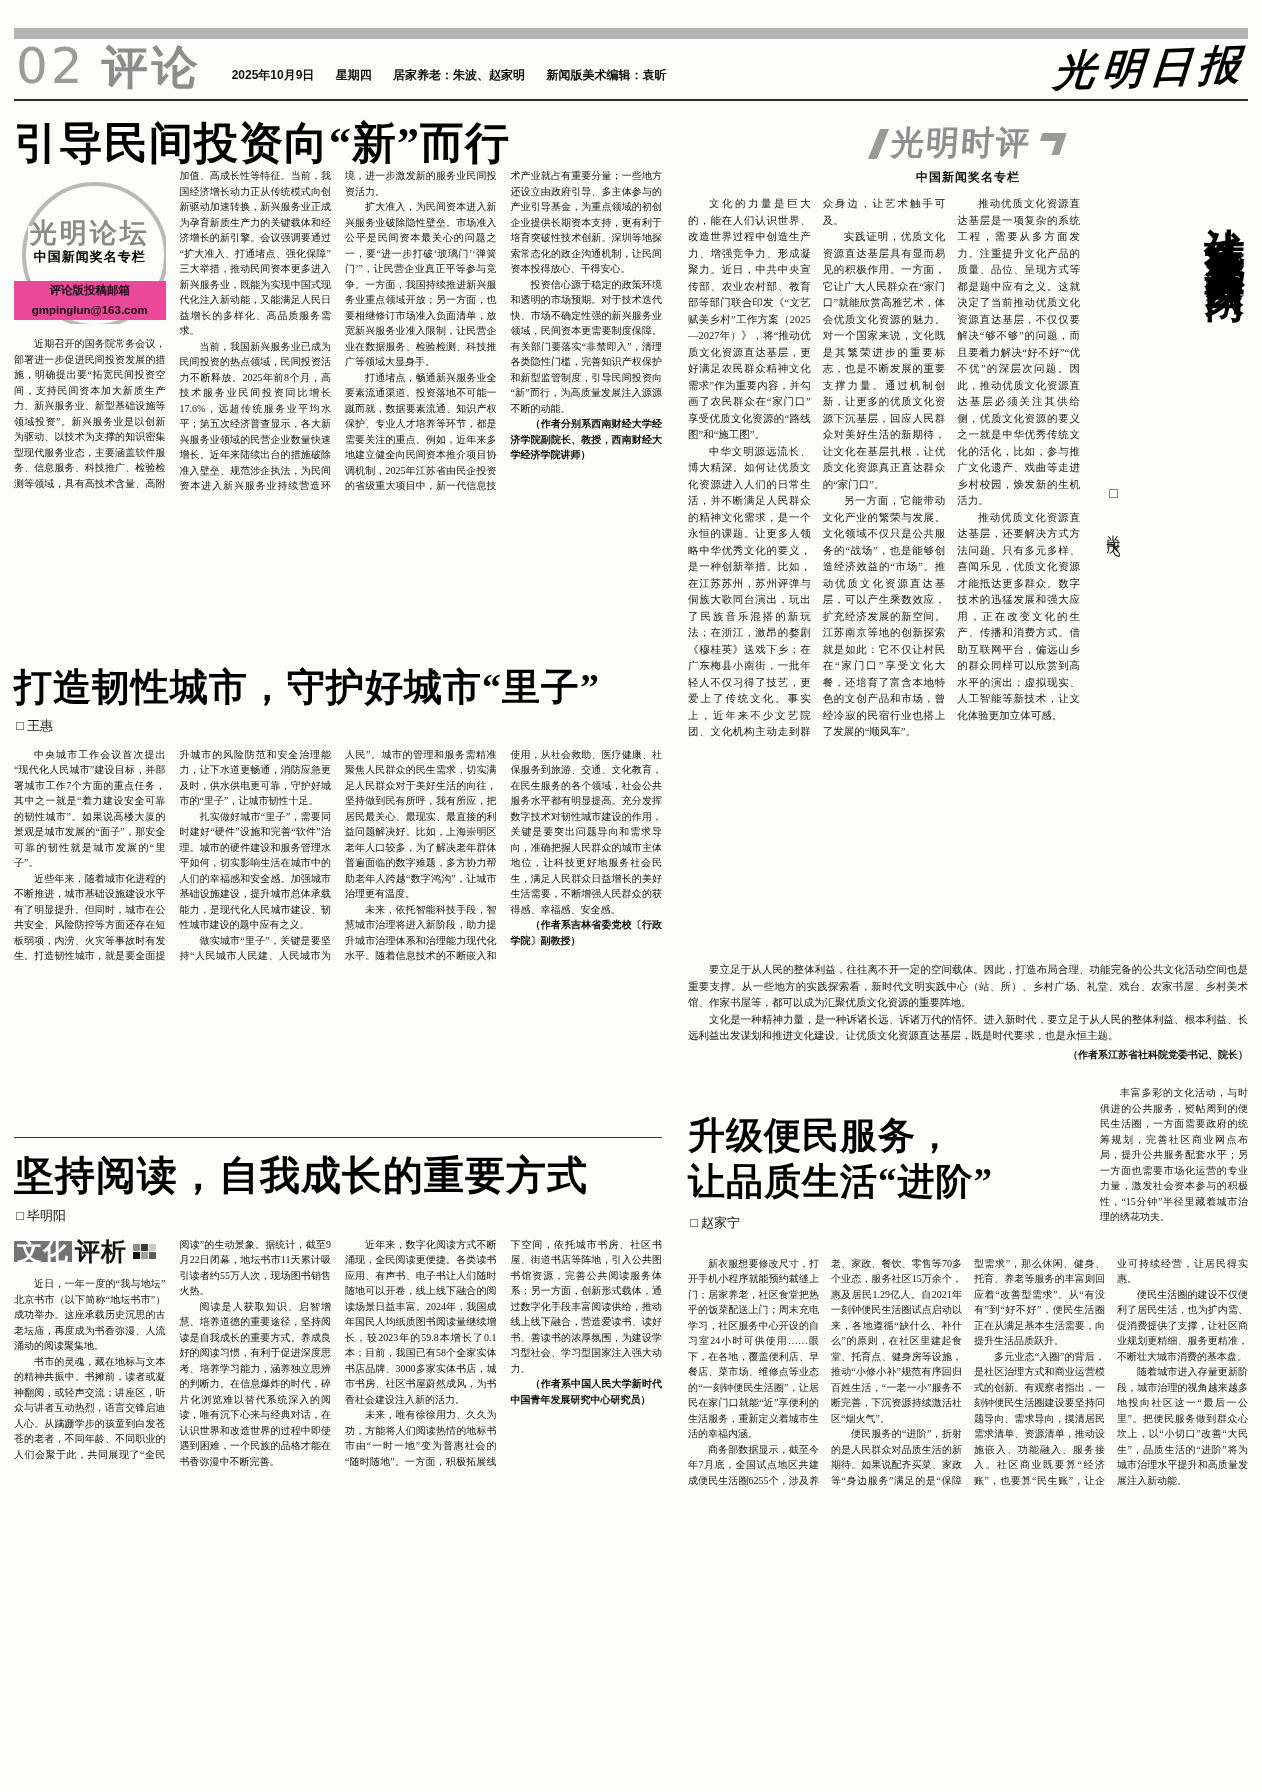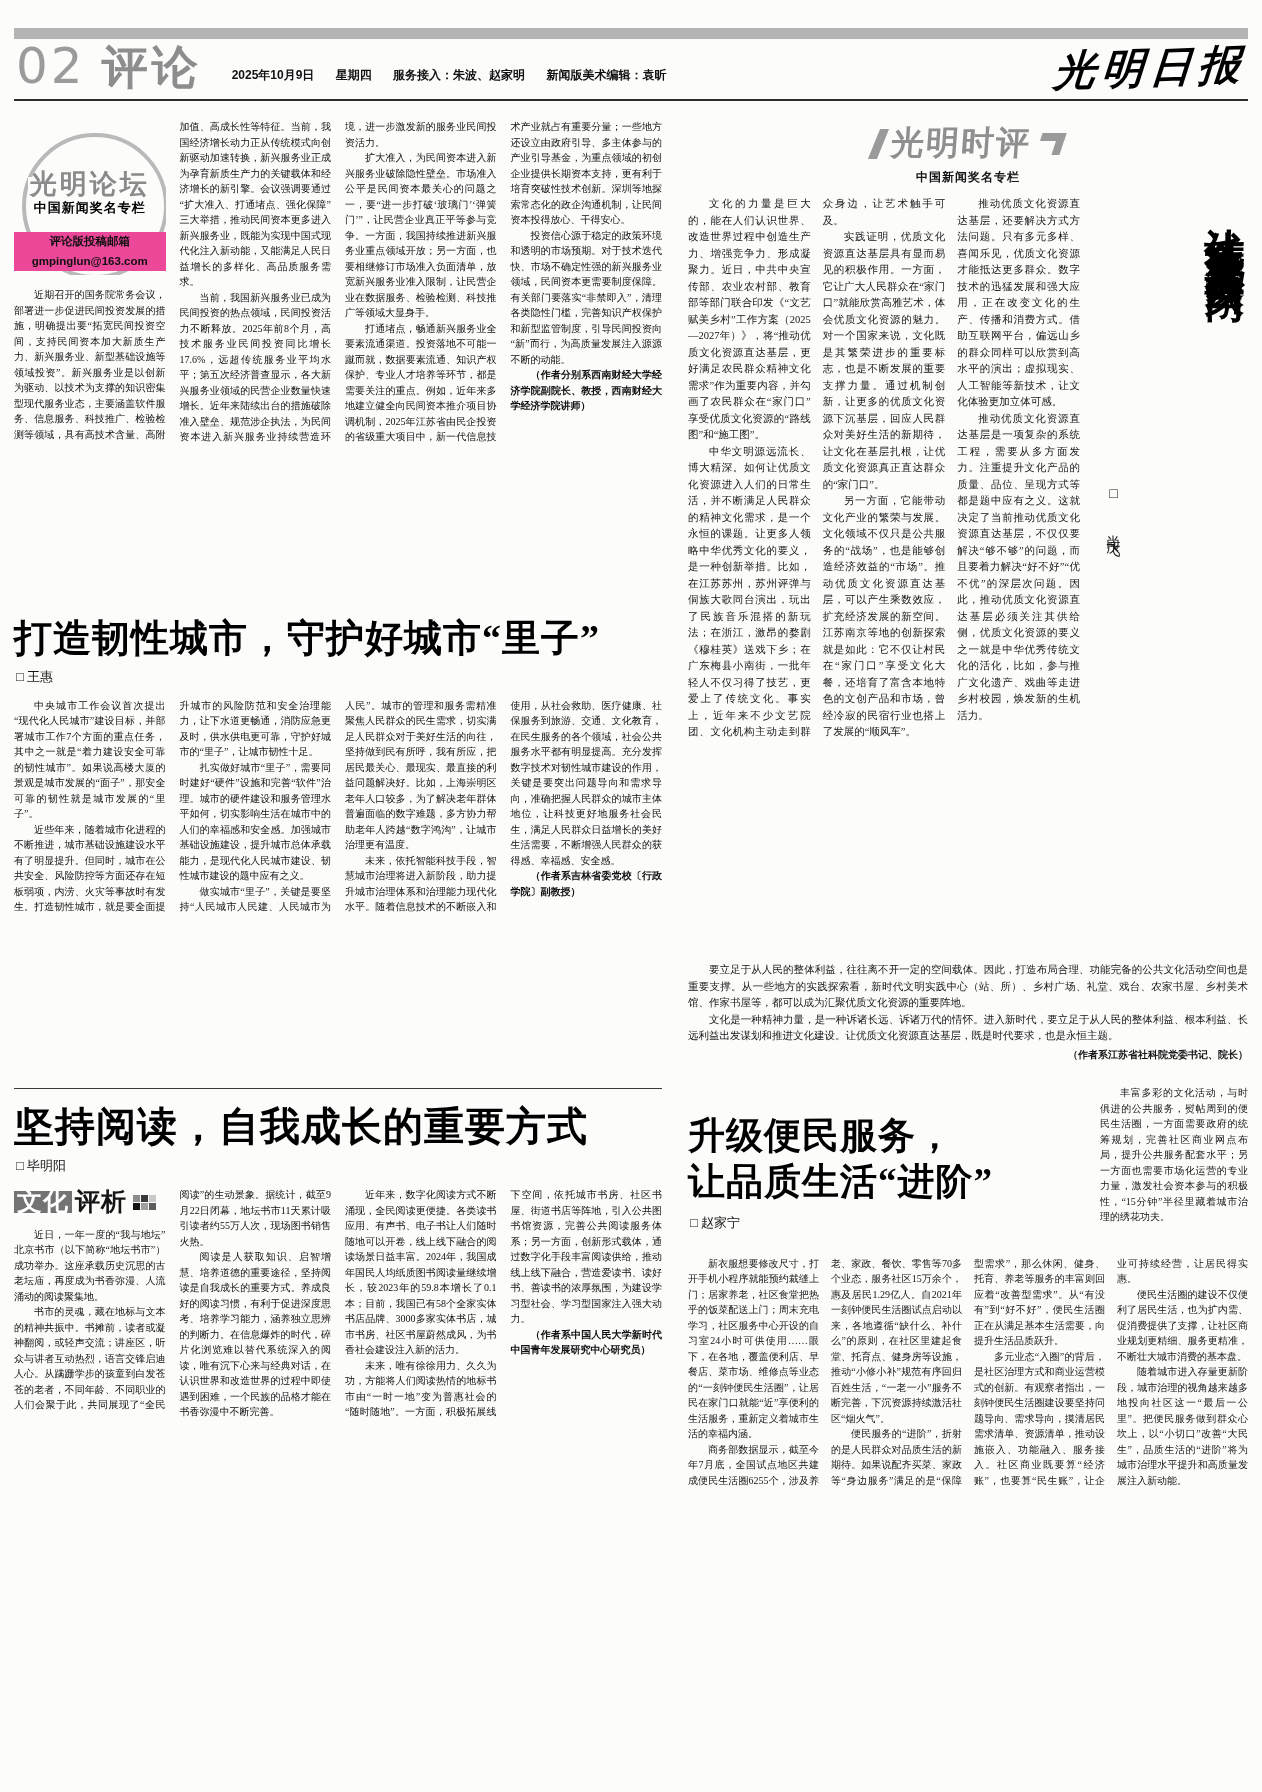--- a/index.html
+++ b/index.html
@@ -91,32 +91,33 @@
 <div class="page">
 
   <div class="top-bar"></div>
 
   <div class="masthead">
     <div class="page-num">02</div>
     <div class="section-name">评论</div>
     <div class="date-line">
       <span>2025年10月9日</span>
       <span>星期四</span>
-      <span>服务接入：朱波、赵家明</span>
+      <span>居家养老：朱波、赵家明</span>
       <span>新闻版美术编辑：袁昕</span>
     </div>
     <div class="paper-logo">光明日报</div>
   </div>
   <hr class="masthead-rule">
 
   <div class="content">
 
     <div class="left-region">
 
       <div class="a1">
+        <h2 class="headline">引导民间投资向“新”而行</h2>
         <div class="body-cols">
           <div class="forum-badge">
             <div class="forum-arc"></div>
             <div><span class="forum-title">光明论坛</span></div>
             <div><span class="forum-sub">中国新闻奖名专栏</span></div>
             <div class="forum-mail">
               <div>评论版投稿邮箱</div>
               <div>gmpinglun@163.com</div>
             </div>
           </div>
@@ -181,22 +182,22 @@
         </div>
         <div class="shiping-sub">中国新闻奖名专栏</div>
       </div>
 
       <div class="shiping-flex">
         <div class="shiping-body">
           <p>文化的力量是巨大的，能在人们认识世界、改造世界过程中创造生产力、增强竞争力、形成凝聚力。近日，中共中央宣传部、农业农村部、教育部等部门联合印发《“文艺赋美乡村”工作方案（2025—2027年）》，将“推动优质文化资源直达基层，更好满足农民群众精神文化需求”作为重要内容，并勾画了农民群众在“家门口”享受优质文化资源的“路线图”和“施工图”。</p>
           <p>中华文明源远流长、博大精深。如何让优质文化资源进入人们的日常生活，并不断满足人民群众的精神文化需求，是一个永恒的课题。让更多人领略中华优秀文化的要义，是一种创新举措。比如，在江苏苏州，苏州评弹与侗族大歌同台演出，玩出了民族音乐混搭的新玩法；在浙江，激昂的婺剧《穆桂英》送戏下乡；在广东梅县小南街，一批年轻人不仅习得了技艺，更爱上了传统文化。事实上，近年来不少文艺院团、文化机构主动走到群众身边，让艺术触手可及。</p>
           <p>实践证明，优质文化资源直达基层具有显而易见的积极作用。一方面，它让广大人民群众在“家门口”就能欣赏高雅艺术，体会优质文化资源的魅力。对一个国家来说，文化既是其繁荣进步的重要标志，也是不断发展的重要支撑力量。通过机制创新，让更多的优质文化资源下沉基层，回应人民群众对美好生活的新期待，让文化在基层扎根，让优质文化资源真正直达群众的“家门口”。</p>
           <p>另一方面，它能带动文化产业的繁荣与发展。文化领域不仅只是公共服务的“战场”，也是能够创造经济效益的“市场”。推动优质文化资源直达基层，可以产生乘数效应，扩充经济发展的新空间。江苏南京等地的创新探索就是如此：它不仅让村民在“家门口”享受文化大餐，还培育了富含本地特色的文创产品和市场，曾经冷寂的民宿行业也搭上了发展的“顺风车”。</p>
+          <p>推动优质文化资源直达基层是一项复杂的系统工程，需要从多方面发力。注重提升文化产品的质量、品位、呈现方式等都是题中应有之义。这就决定了当前推动优质文化资源直达基层，不仅仅要解决“够不够”的问题，而且要着力解决“好不好”“优不优”的深层次问题。因此，推动优质文化资源直达基层必须关注其供给侧，优质文化资源的要义之一就是中华优秀传统文化的活化，比如，参与推广文化遗产、戏曲等走进乡村校园，焕发新的生机活力。</p>
           <p>推动优质文化资源直达基层，还要解决方式方法问题。只有多元多样、喜闻乐见，优质文化资源才能抵达更多群众。数字技术的迅猛发展和强大应用，正在改变文化的生产、传播和消费方式。借助互联网平台，偏远山乡的群众同样可以欣赏到高水平的演出；虚拟现实、人工智能等新技术，让文化体验更加立体可感。</p>
-          <p>推动优质文化资源直达基层是一项复杂的系统工程，需要从多方面发力。注重提升文化产品的质量、品位、呈现方式等都是题中应有之义。这就决定了当前推动优质文化资源直达基层，不仅仅要解决“够不够”的问题，而且要着力解决“好不好”“优不优”的深层次问题。因此，推动优质文化资源直达基层必须关注其供给侧，优质文化资源的要义之一就是中华优秀传统文化的活化，比如，参与推广文化遗产、戏曲等走进乡村校园，焕发新的生机活力。</p>
         </div>
         <div class="vert-author">□ 尚庆飞</div>
         <div class="vert-headline">让优质文化资源直达群众『家门口』</div>
       </div>
       <div class="shiping-cont">
         <p>要立足于从人民的整体利益，往往离不开一定的空间载体。因此，打造布局合理、功能完备的公共文化活动空间也是重要支撑。从一些地方的实践探索看，新时代文明实践中心（站、所）、乡村广场、礼堂、戏台、农家书屋、乡村美术馆、作家书屋等，都可以成为汇聚优质文化资源的重要阵地。</p>
         <p>文化是一种精神力量，是一种诉诸长远、诉诸万代的情怀。进入新时代，要立足于从人民的整体利益、根本利益、长远利益出发谋划和推进文化建设。让优质文化资源直达基层，既是时代要求，也是永恒主题。</p>
         <p class="attribution">（作者系江苏省社科院党委书记、院长）</p>
       </div>
 

